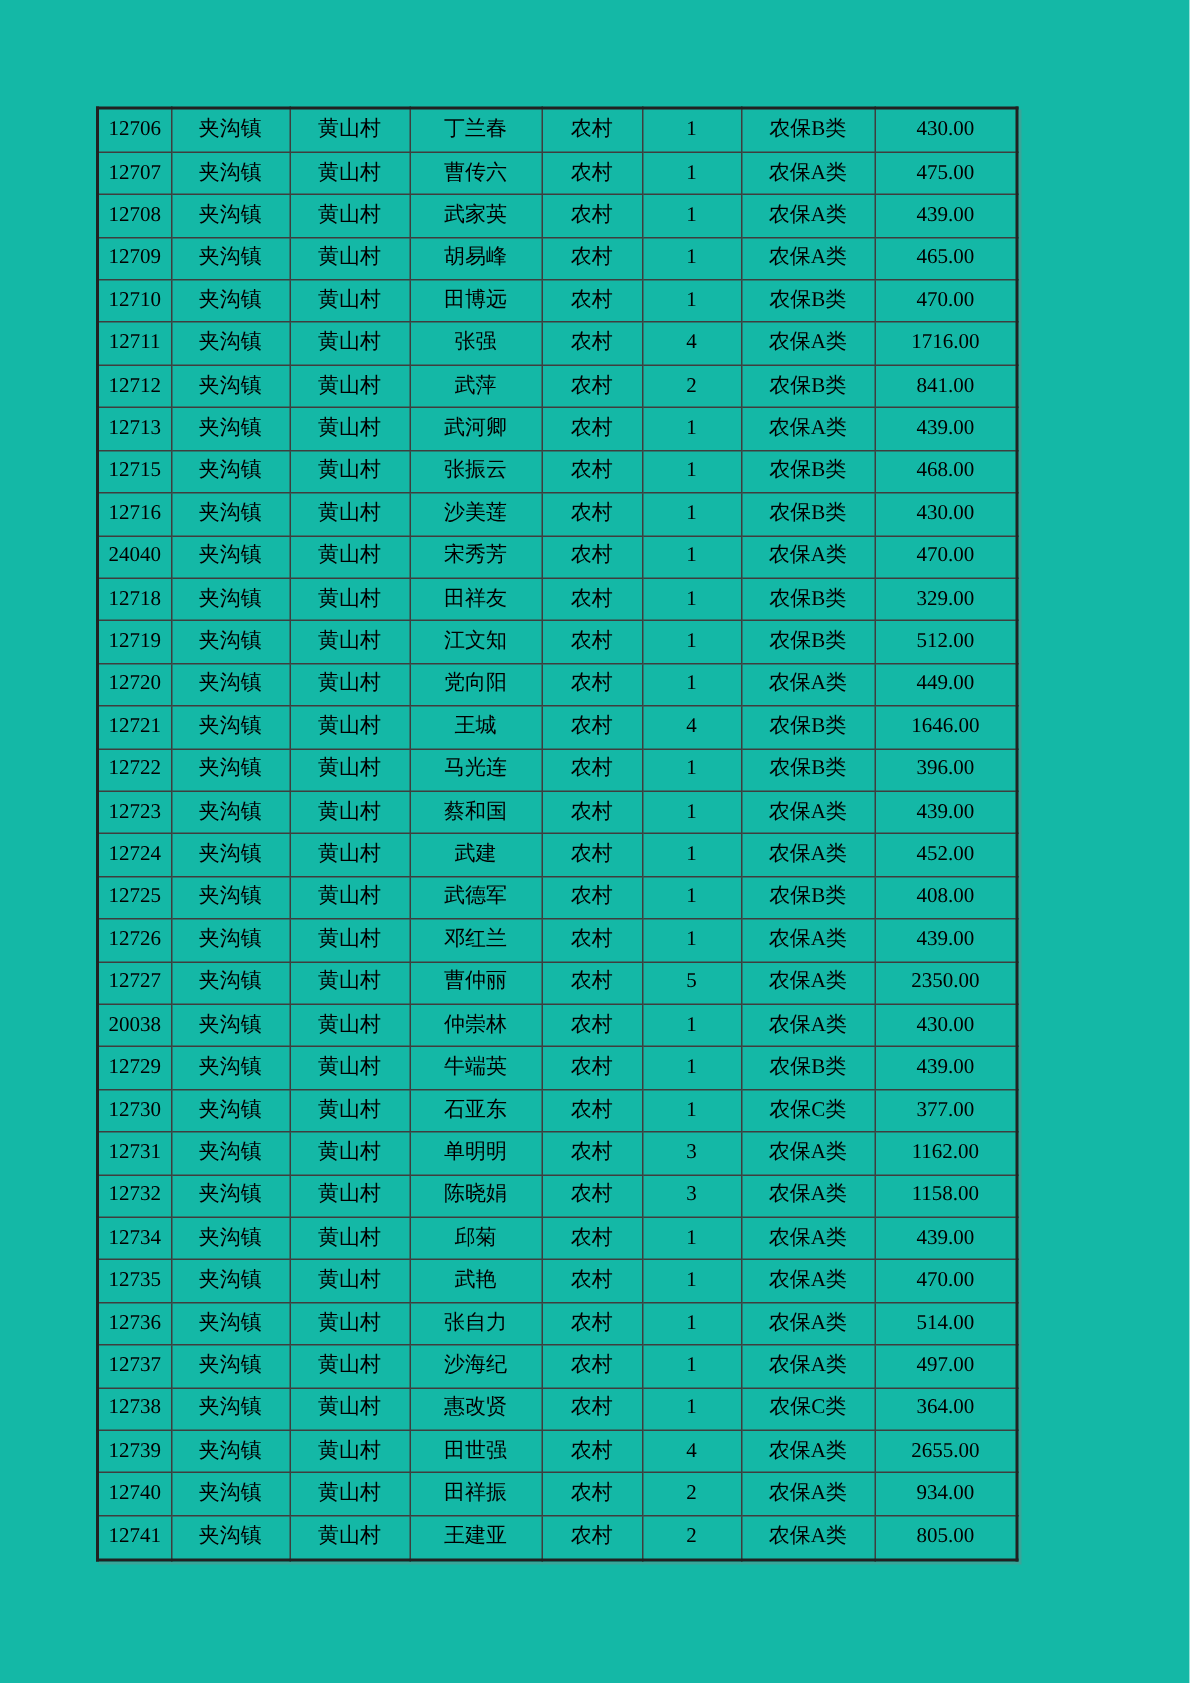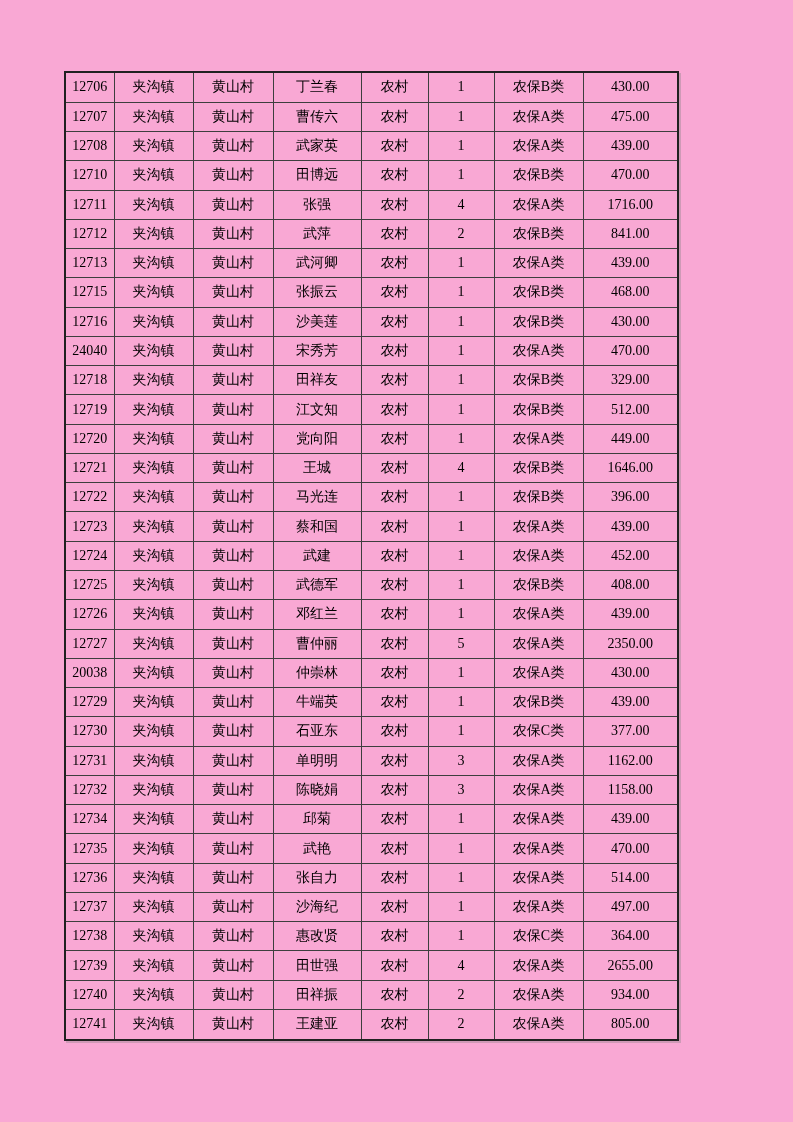--- a/index.html
+++ b/index.html
@@ -4,21 +4,21 @@
 <style>
   html, body {
     margin: 0;
     padding: 0;
     background: #ffffff;
   }
   .page {
     position: relative;
     width: 793px;
     height: 1122px;
-    background: #f9a8d4;
+    background: #14b8a6;
     overflow: hidden;
     font-family: "Liberation Serif", "DejaVu Serif", serif;
   }
   table.grid {
     position: absolute;
     left: 64px;
     top: 71px;
     width: 613px;
     height: 970px;
     border-collapse: collapse;
@@ -87,20 +87,30 @@
     <td>12708</td>
     <td>夹沟镇</td>
     <td>黄山村</td>
     <td>武家英</td>
     <td>农村</td>
     <td>1</td>
     <td>农保A类</td>
     <td>439.00</td>
   </tr>
         <tr>
+    <td>12709</td>
+    <td>夹沟镇</td>
+    <td>黄山村</td>
+    <td>胡易峰</td>
+    <td>农村</td>
+    <td>1</td>
+    <td>农保A类</td>
+    <td>465.00</td>
+  </tr>
+        <tr>
     <td>12710</td>
     <td>夹沟镇</td>
     <td>黄山村</td>
     <td>田博远</td>
     <td>农村</td>
     <td>1</td>
     <td>农保B类</td>
     <td>470.00</td>
   </tr>
         <tr>

